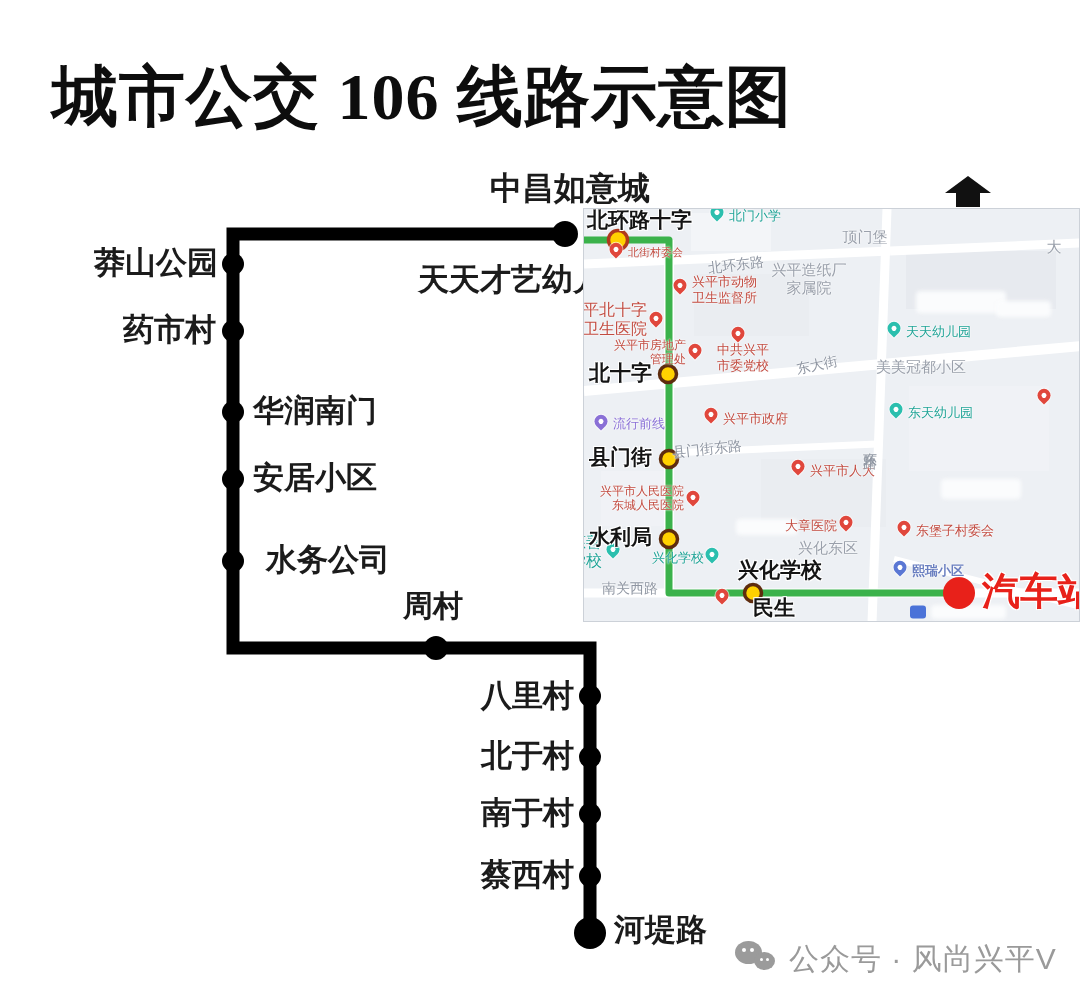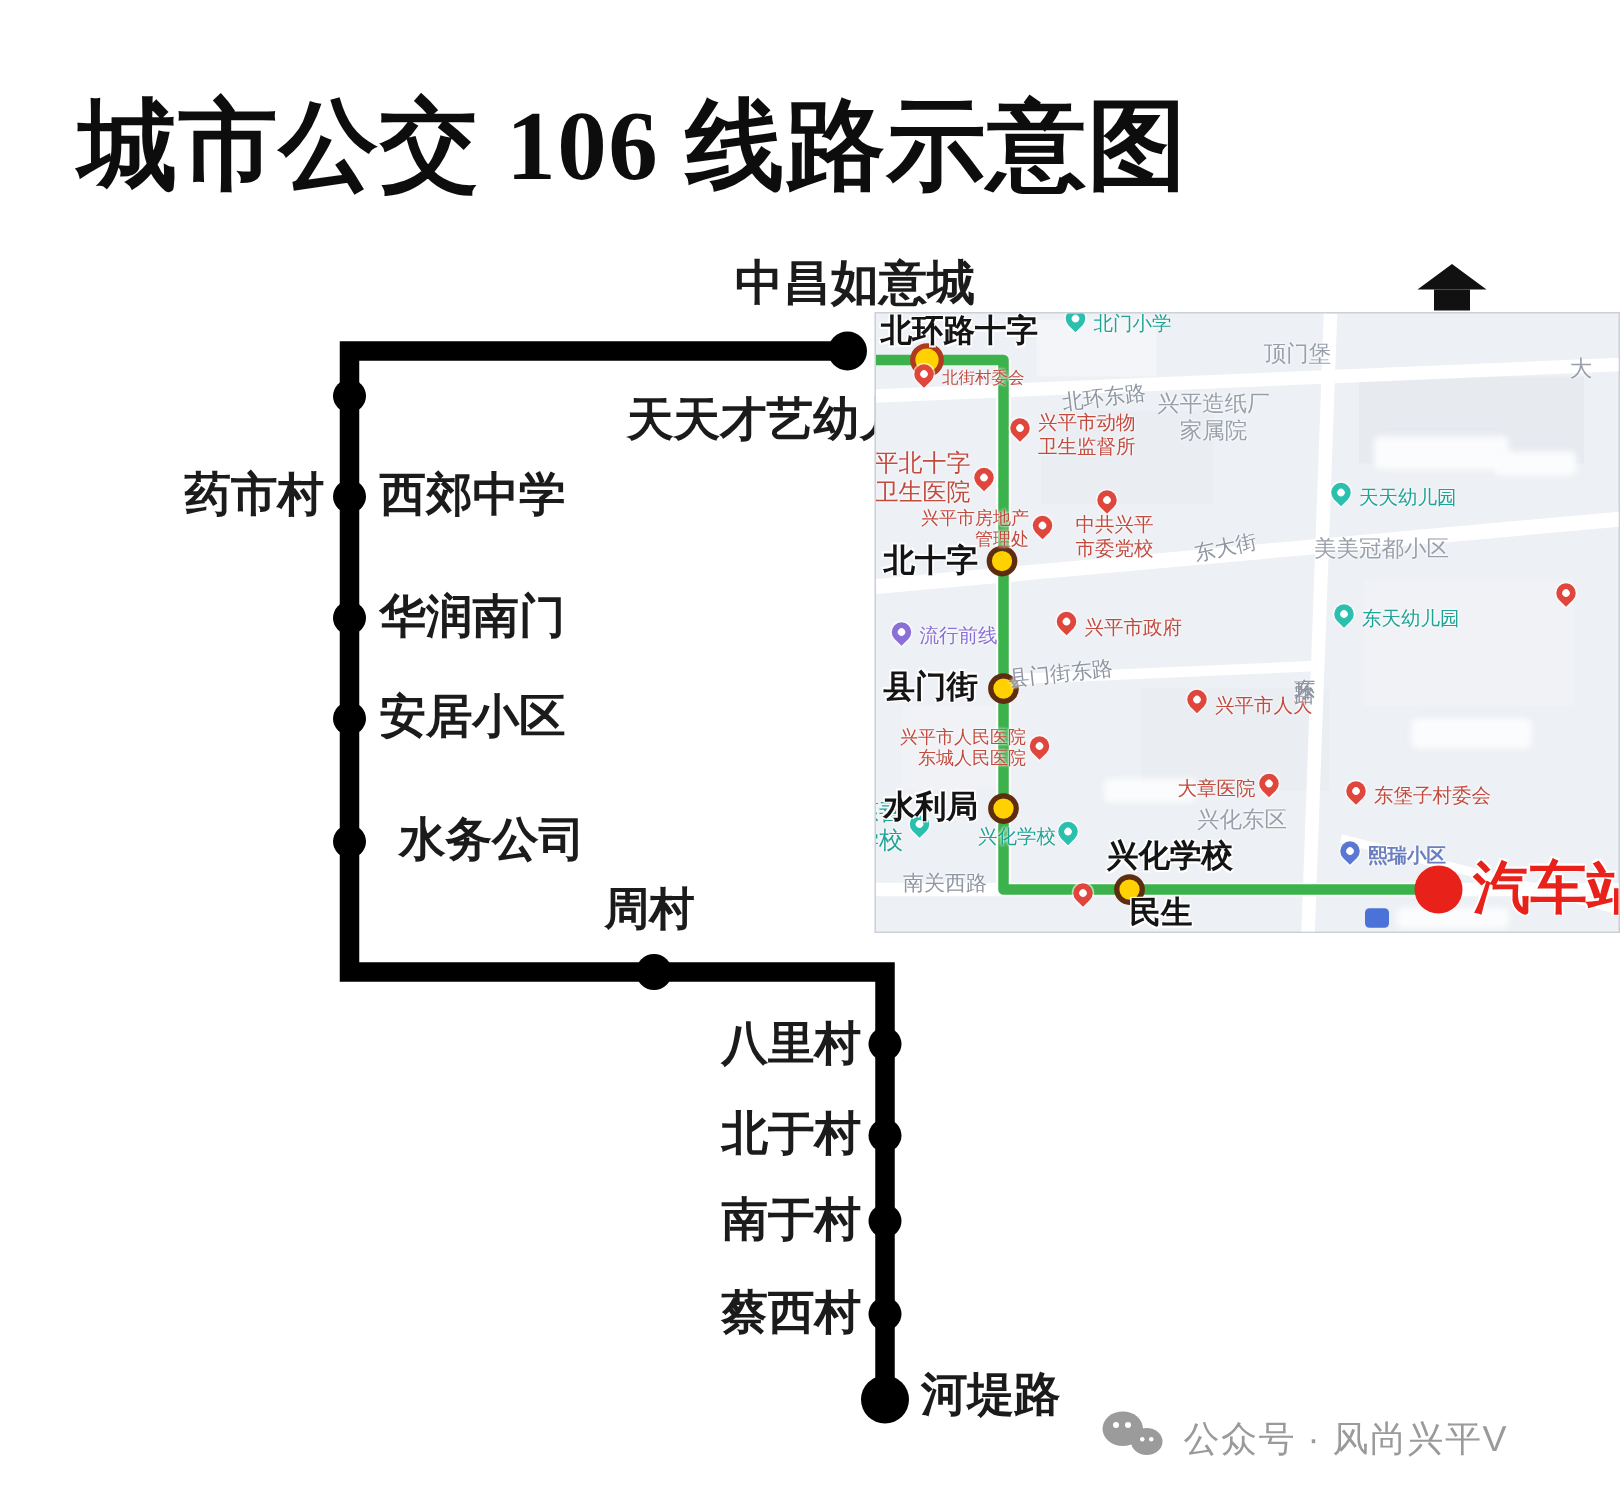--- a/index.html
+++ b/index.html
@@ -37,21 +37,21 @@
   .pin::after{content:'';position:absolute;width:5px;height:5px;background:#fff;border-radius:50%;left:4px;top:4px;}
   .pin-red{background:#e0473c;} .pin-teal{background:#2bbfae;}
   .pin-purple{background:#8a70d6;} .pin-blue{background:#5a77d4;}
   .blue-sq{position:absolute;width:16px;height:13px;background:#4a72d8;border-radius:3px;transform:translate(-50%,-50%);}
   .map-stop-label{position:absolute;font-weight:bold;font-size:21px;color:#141414;white-space:nowrap;
       text-shadow:-1px -1px 0 #fff,1px -1px 0 #fff,-1px 1px 0 #fff,1px 1px 0 #fff;}
   .terminus-label{position:absolute;font-weight:bold;font-size:38px;color:#e8211a;white-space:nowrap;
       transform:translate(0,-52%);text-shadow:-1px -1px 0 #fff,1px -1px 0 #fff,-1px 1px 0 #fff,1px 1px 0 #fff;}
   
   .watermark{position:absolute;left:735px;top:933px;height:52px;display:flex;align-items:center;z-index:5;color:#9a9a9a;}
-  .wm-text{font-size:24px;letter-spacing:1px;white-space:nowrap;color:#9a9a9a;}
+  .wm-text{font-size:30px;letter-spacing:1px;white-space:nowrap;color:#9a9a9a;}
   .wx{position:relative;display:inline-block;width:46px;height:42px;margin-right:8px;}
   .wx-b1{position:absolute;left:0;top:3px;width:27px;height:23px;background:#9b9b9b;border-radius:50%;}
   .wx-b1::after{content:'';position:absolute;left:4px;bottom:-4px;border:5px solid transparent;border-top-color:#9b9b9b;}
   .wx-b2{position:absolute;left:19px;top:14px;width:21px;height:18px;background:#9b9b9b;border-radius:50%;}
   .wx-b2::after{content:'';position:absolute;right:3px;bottom:-3px;border:4px solid transparent;border-top-color:#9b9b9b;}
   .wx i{position:absolute;width:4px;height:4px;background:#fff;border-radius:50%;top:7px;}
   .wx-b1 i:first-child{left:7px;} .wx-b1 i:last-child{left:15px;}
   .wx-b2 i{top:6px;width:3px;height:3px;} .wx-b2 i:first-child{left:6px;} .wx-b2 i:last-child{left:12px;}
 </style>
 </head>
@@ -75,22 +75,22 @@
       <circle cx="233" cy="561" r="11" fill="#000000"></circle>
       <circle cx="436" cy="648" r="12" fill="#000000"></circle>
       <circle cx="590" cy="696" r="11" fill="#000000"></circle>
       <circle cx="590" cy="757" r="11" fill="#000000"></circle>
       <circle cx="590" cy="814" r="11" fill="#000000"></circle>
       <circle cx="590" cy="876" r="11" fill="#000000"></circle>
       <circle cx="590" cy="933" r="16" fill="#000000"></circle>
     </svg>
   <div id="route-labels">
       <div class="rt-label a-middle" style="left: 570px; top: 190px; font-size: 32px;">中昌如意城</div>
+      <div class="rt-label a-end" style="left: 218px; top: 264px;">莽山公园</div>
       <div class="rt-label a-end" style="left: 216px; top: 331px;">药市村</div>
-      <div class="rt-label a-start" style="left: 253px; top: 331px;">西郊中学</div>
       <div class="rt-label a-start" style="left: 253px; top: 412px;">华润南门</div>
       <div class="rt-label a-start" style="left: 253px; top: 479px;">安居小区</div>
       <div class="rt-label a-start" style="left: 266px; top: 561px; text-align: right;">水务公司</div>
       <div class="rt-label a-start" style="left: 418px; top: 281px;">天天才艺幼儿园</div>
       <div class="rt-label a-middle" style="left: 433px; top: 607px; font-size: 30px;">周村</div>
       <div class="rt-label a-end" style="left: 574px; top: 697px;">八里村</div>
       <div class="rt-label a-end" style="left: 574px; top: 757px;">北于村</div>
       <div class="rt-label a-end" style="left: 574px; top: 814px;">南于村</div>
       <div class="rt-label a-end" style="left: 574px; top: 876px;">蔡西村</div>
       <div class="rt-label a-start" style="left: 614px; top: 931px;">河堤路</div>

